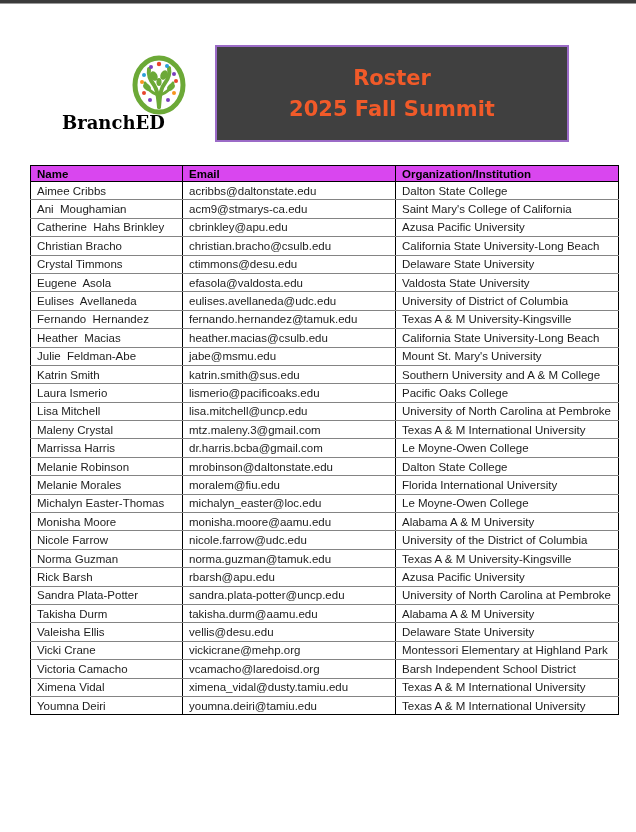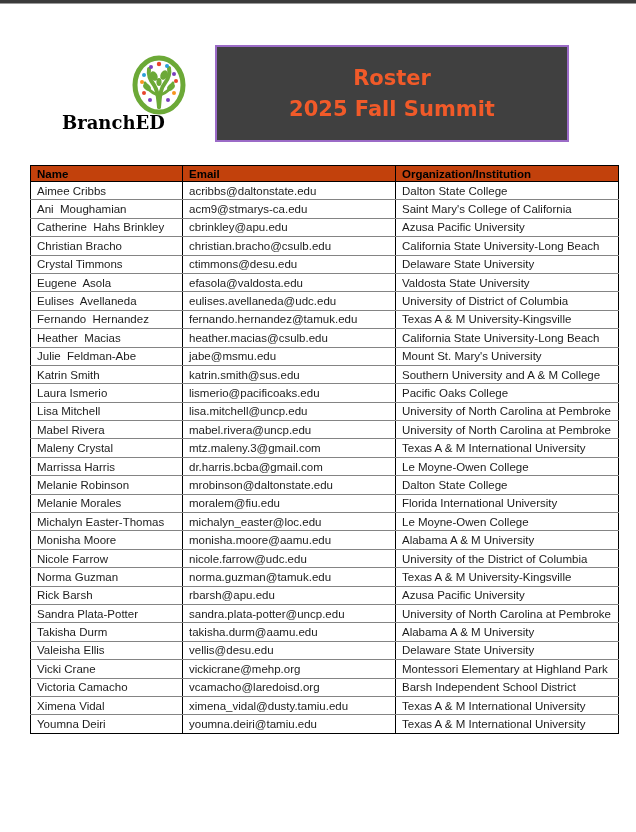--- a/index.html
+++ b/index.html
@@ -49,21 +49,21 @@
     position: absolute; left: 30px; top: 165px;
     width: 588px;
     border-collapse: collapse;
     table-layout: fixed;
     font-size: 11.5px;
   }
   table.roster col.c-name { width: 152px; }
   table.roster col.c-email { width: 213px; }
   table.roster col.c-org { width: 223px; }
   table.roster th {
-    background: #c2410c;
+    background: #d946ef;
     border: 1px solid #000000;
     text-align: left;
     font-weight: bold;
     height: 16px;
     padding: 1px 2px 1px 6px;
     font-size: 11.5px;
     color: #000000;
   }
   table.roster td {
     border-left: 1px solid #000000;
@@ -192,25 +192,20 @@
         <td>Laura Ismerio</td>
         <td>lismerio@pacificoaks.edu</td>
         <td>Pacific Oaks College</td>
       </tr>
       <tr>
         <td>Lisa Mitchell</td>
         <td>lisa.mitchell@uncp.edu</td>
         <td>University of North Carolina at Pembroke</td>
       </tr>
       <tr>
-        <td>Mabel Rivera</td>
-        <td>mabel.rivera@uncp.edu</td>
-        <td>University of North Carolina at Pembroke</td>
-      </tr>
-      <tr>
         <td>Maleny Crystal</td>
         <td>mtz.maleny.3@gmail.com</td>
         <td>Texas A &amp; M International University</td>
       </tr>
       <tr>
         <td>Marrissa Harris</td>
         <td>dr.harris.bcba@gmail.com</td>
         <td>Le Moyne-Owen College</td>
       </tr>
       <tr>

